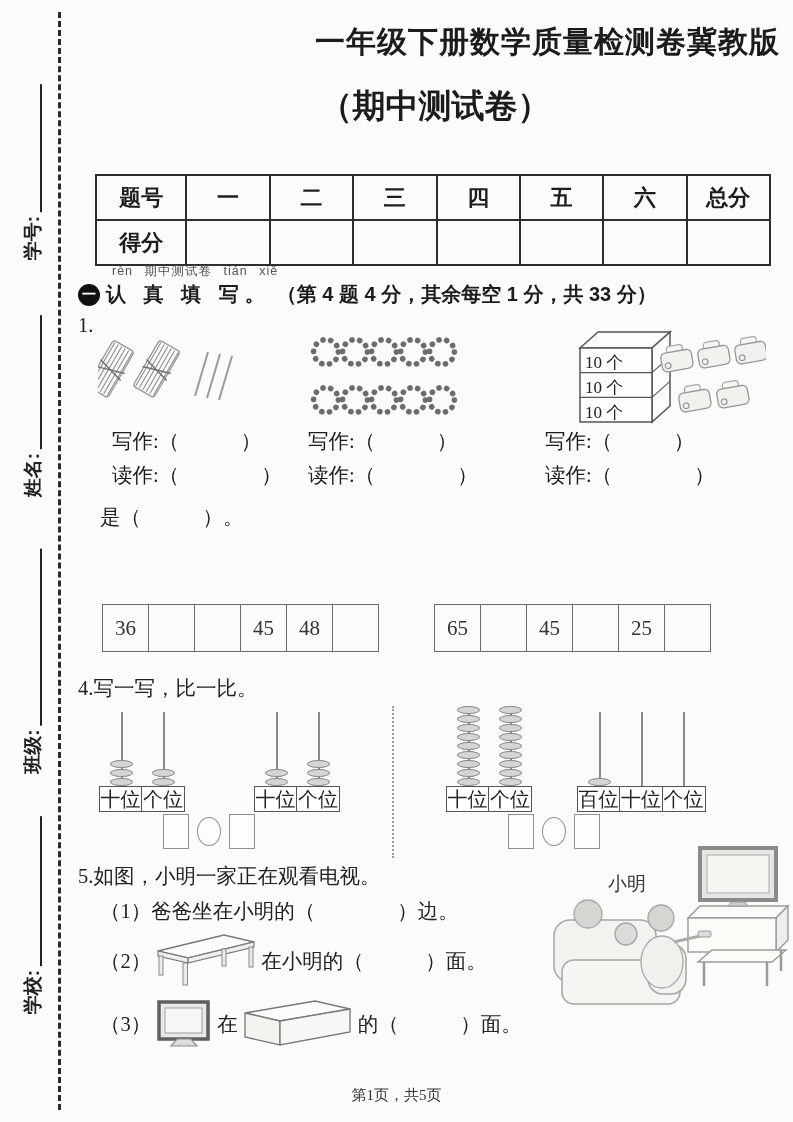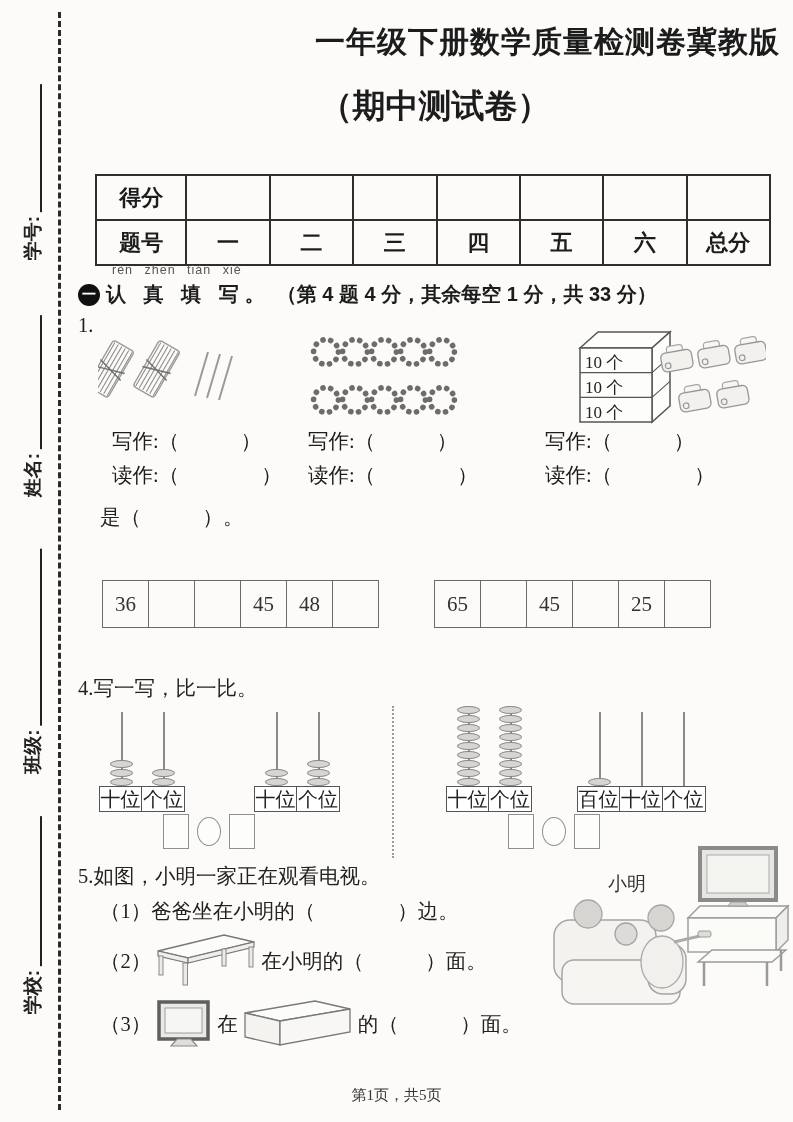--- a/index.html
+++ b/index.html
@@ -56,21 +56,21 @@
   .wr-col{position:absolute;font-size:20.5px;}
   .w1{left:112px;} .w2{left:308px;} .w3{left:545px;}
   .rowA{top:427px;} .rowB{top:461px;}
 
   
   .q2{left:78px;top:496px;width:695px;line-height:43px;}
   .q2 .indent{margin-left:22px;}
 
   
   .q3label{left:78px;top:580px;}
-  table.seq{position:absolute;top:580px;border-collapse:collapse;padding-left:44px;}
+  table.seq{position:absolute;top:604px;border-collapse:collapse;padding-left:44px;}
   table.seq td{border:1.5px solid #6a6a6a;width:43px;height:44px;text-align:center;
     font-size:21px;color:#333;}
   .seq1{left:102px;} .seq2{left:434px;}
 
   
   .q4label{left:78px;top:674px;}
   .abacus{position:absolute;top:712px;}
   .ab1{left:100px;} .ab2{left:255px;} .ab3{left:447px;} .ab4{left:578px;}
   .rods{display:flex;}
   .rod{width:42px;height:74px;display:flex;flex-direction:column;justify-content:flex-end;
@@ -128,43 +128,43 @@
         <col class="cn">
         <col class="cn">
         <col class="cn">
         <col class="cn">
         <col class="cn">
         <col class="cn">
         <col class="cn">
       </colgroup>
     <tbody>
         <tr>
-      <td>得分</td>
-      <td></td>
-      <td></td>
-      <td></td>
-      <td></td>
-      <td></td>
-      <td></td>
-      <td></td>
-    </tr>
-    <tr>
       <td>题号</td>
       <td>一</td>
       <td>二</td>
       <td>三</td>
       <td>四</td>
       <td>五</td>
       <td>六</td>
       <td>总分</td>
     </tr>
+    <tr>
+      <td>得分</td>
+      <td></td>
+      <td></td>
+      <td></td>
+      <td></td>
+      <td></td>
+      <td></td>
+      <td></td>
+    </tr>
   </tbody>
     </table>
 
-  <div class="pinyin">rèn zhēn tián xiě</div>
+  <div class="pinyin">rèn 期中测试卷 tián xiě</div>
   <div class="sec1">
     <span class="badge">一</span>
     <span class="hanzi">认 真 填 写。</span>
     <span>（第 4 题 4 分，其余每空 1 分，共 33 分）</span>
   </div>
 
   <div class="qtext q1num">1.</div>
 
   <div class="sticks">
     <svg width="138" height="96" viewBox="0 0 138 96">

